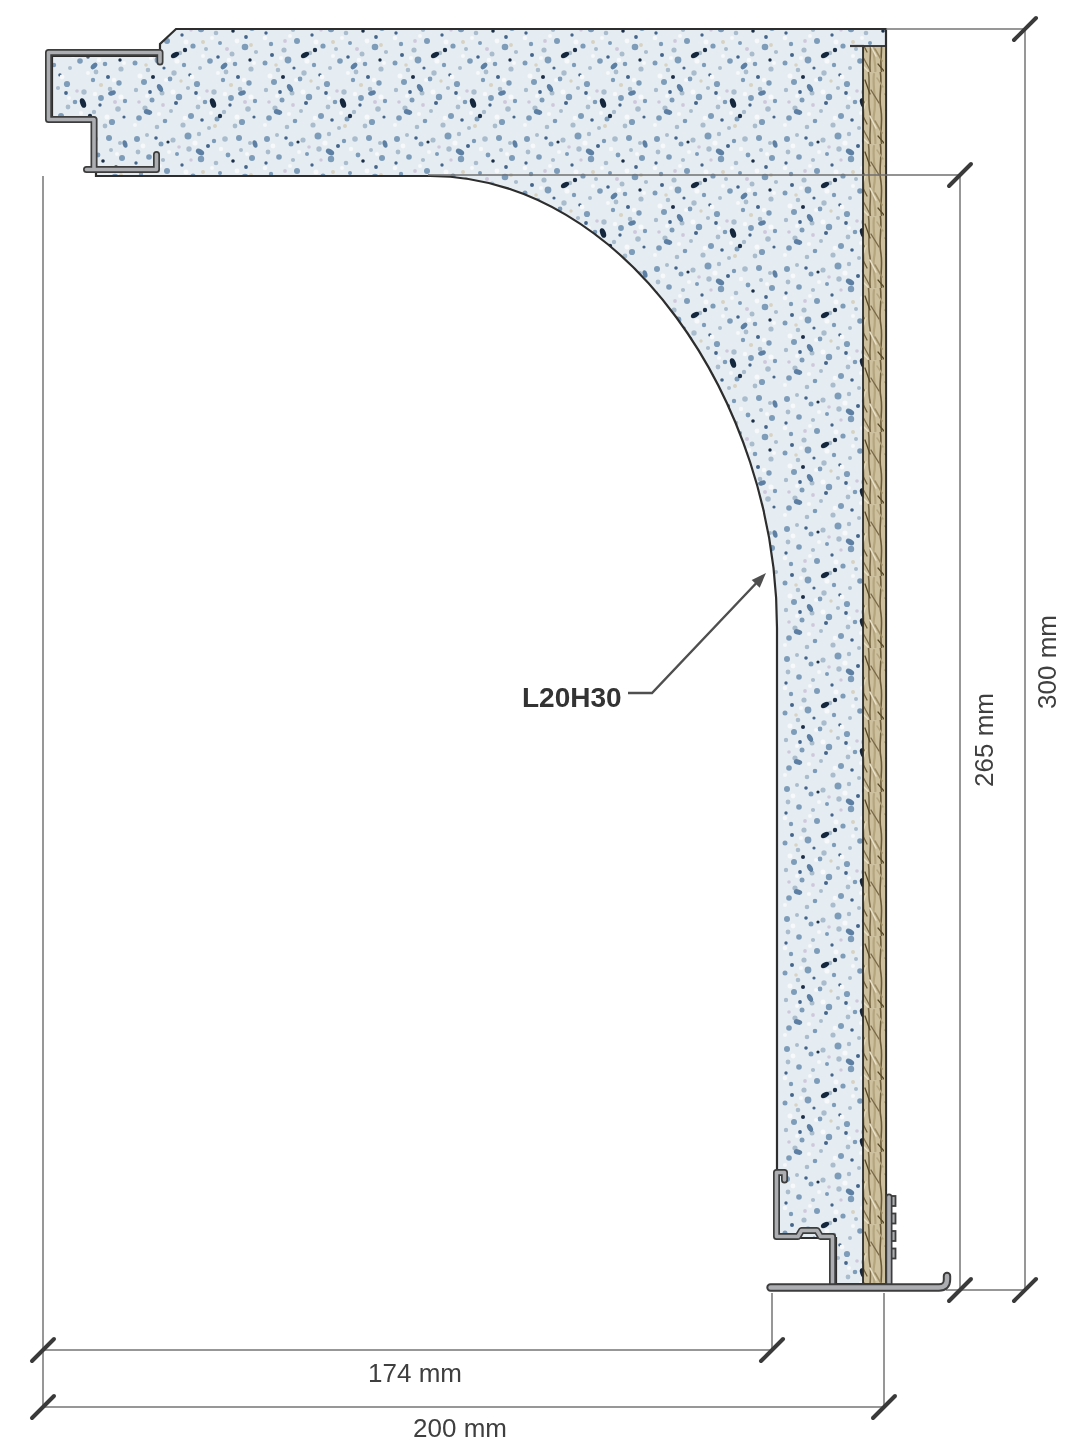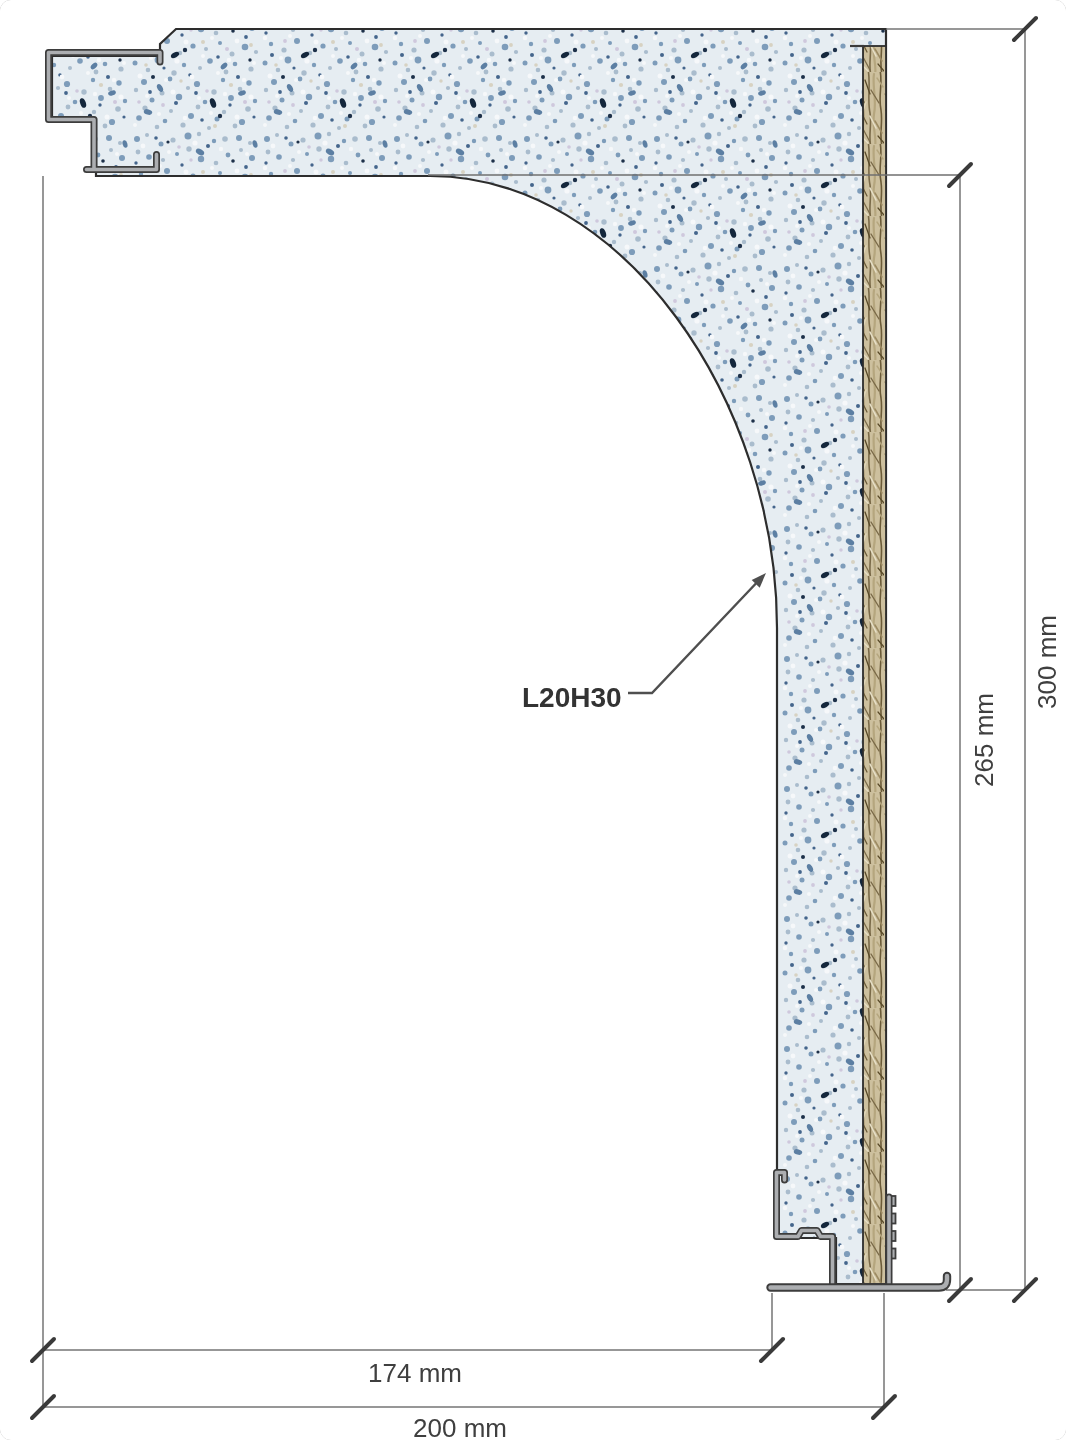--- a/index.html
+++ b/index.html
@@ -1,16 +1,16 @@
 <!DOCTYPE html>
 <html><head>
 <meta charset="utf-8">
 <style>
   html,body{margin:0;padding:0;background:#ffffff;}
-  .stage{position:relative;width:1066px;height:1440px;background:#a3a3a3;overflow:hidden;border-radius:11px;}
+  .stage{position:relative;width:1066px;height:1440px;background:#a3a3a3;overflow:hidden;}
   svg{display:block;}
   .dim{font:26px "Liberation Sans", sans-serif;fill:#3f3f3f;}
   .lbl{font:bold 28px "Liberation Sans", sans-serif;fill:#333333;}
   .mdark{fill:none;stroke:#3d3d3d;stroke-width:7;stroke-linejoin:round;stroke-linecap:round;}
   .mlite{fill:none;stroke:#acaeb1;stroke-width:3.6;stroke-linejoin:round;stroke-linecap:round;}
   .fdark{fill:none;stroke:#3d3d3d;stroke-width:8.4;stroke-linejoin:round;stroke-linecap:round;}
   .flite{fill:none;stroke:#acaeb1;stroke-width:4.4;stroke-linejoin:round;stroke-linecap:round;}
   .ext{stroke:#757575;stroke-width:1.5;fill:none;}
   .thin{stroke:#6f6f6f;stroke-width:1.3;fill:none;}
   .tick{stroke:#3a3a3a;stroke-width:4;stroke-linecap:round;}

